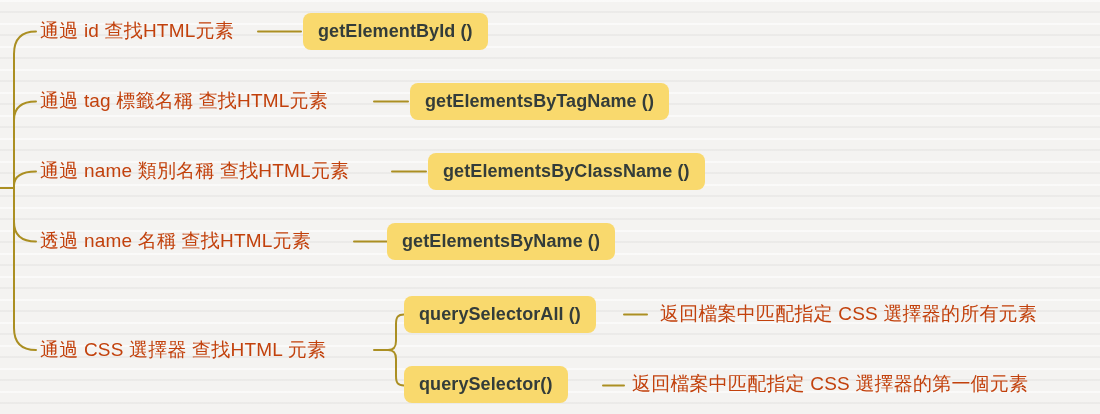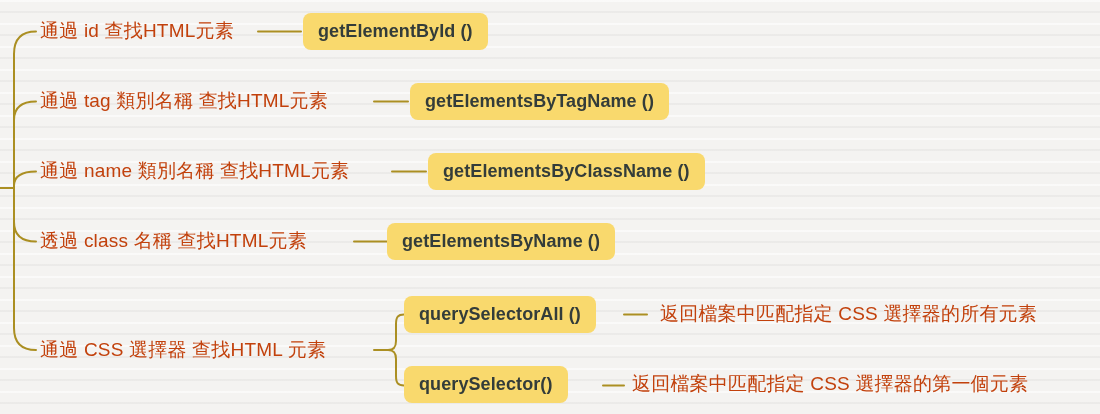--- a/index.html
+++ b/index.html
@@ -55,23 +55,23 @@
     <path d="M 374,350 H 388"></path>
     <path d="M 388,350 C 394,350 396,347 396,341 L 396,324 C 396,317 398,314.5 404,314.5"></path>
     <path d="M 388,350 C 394,350 396,353 396,359 L 396,376 C 396,383 398,385.5 404,385.5"></path>
 
     <path d="M 624,314.5 H 647"></path>
     <path d="M 603,385.5 H 624"></path>
   </g>
 </svg>
 
 <div class="label" style="left:40px;top:18px">通過 id 查找HTML元素</div>
-<div class="label" style="left:40px;top:88px">通過 tag 類別名稱 查找HTML元素</div>
+<div class="label" style="left:40px;top:88px">通過 tag 標籤名稱 查找HTML元素</div>
 <div class="label" style="left:40px;top:158px">通過 name 類別名稱 查找HTML元素</div>
-<div class="label" style="left:40px;top:228px">透過 class 名稱 查找HTML元素</div>
+<div class="label" style="left:40px;top:228px">透過 name 名稱 查找HTML元素</div>
 <div class="label" style="left:40px;top:337px">通過 CSS 選擇器 查找HTML 元素</div>
 
 <div class="method-box" style="left:303px;top:13px">getElementById ()</div>
 <div class="method-box" style="left:410px;top:83px">getElementsByTagName ()</div>
 <div class="method-box" style="left:428px;top:153px">getElementsByClassName ()</div>
 <div class="method-box" style="left:387px;top:223px">getElementsByName ()</div>
 <div class="method-box" style="left:404px;top:296px">querySelectorAll ()</div>
 <div class="method-box" style="left:404px;top:366px">querySelector()</div>
 
 <div class="desc" style="left:660px;top:301px">返回檔案中匹配指定 CSS 選擇器的所有元素</div>

